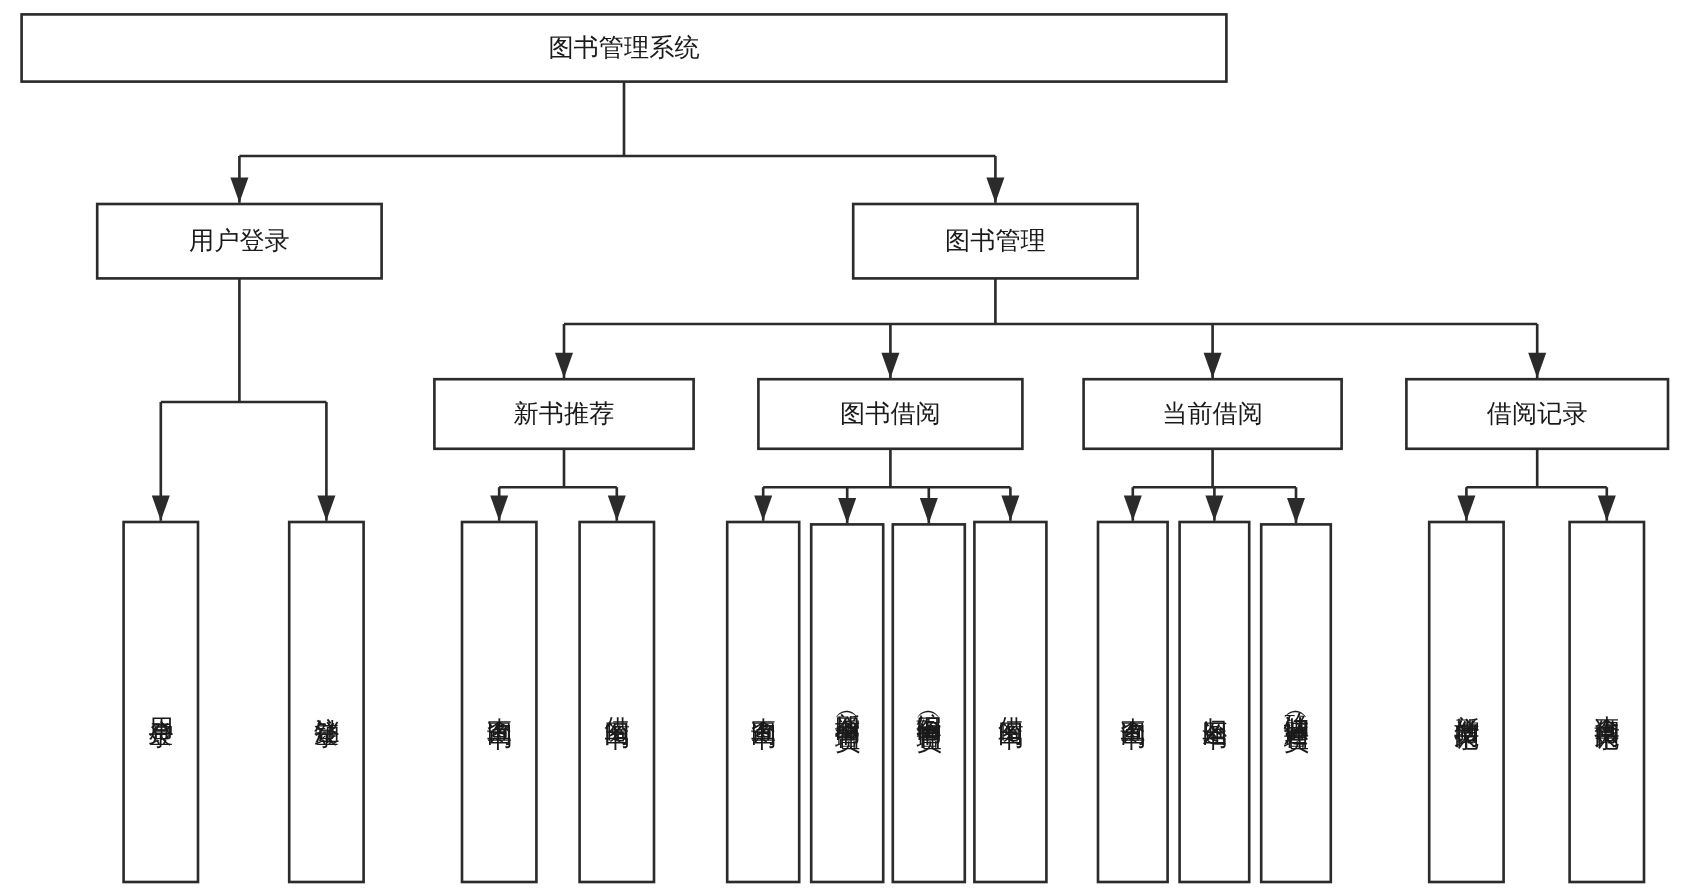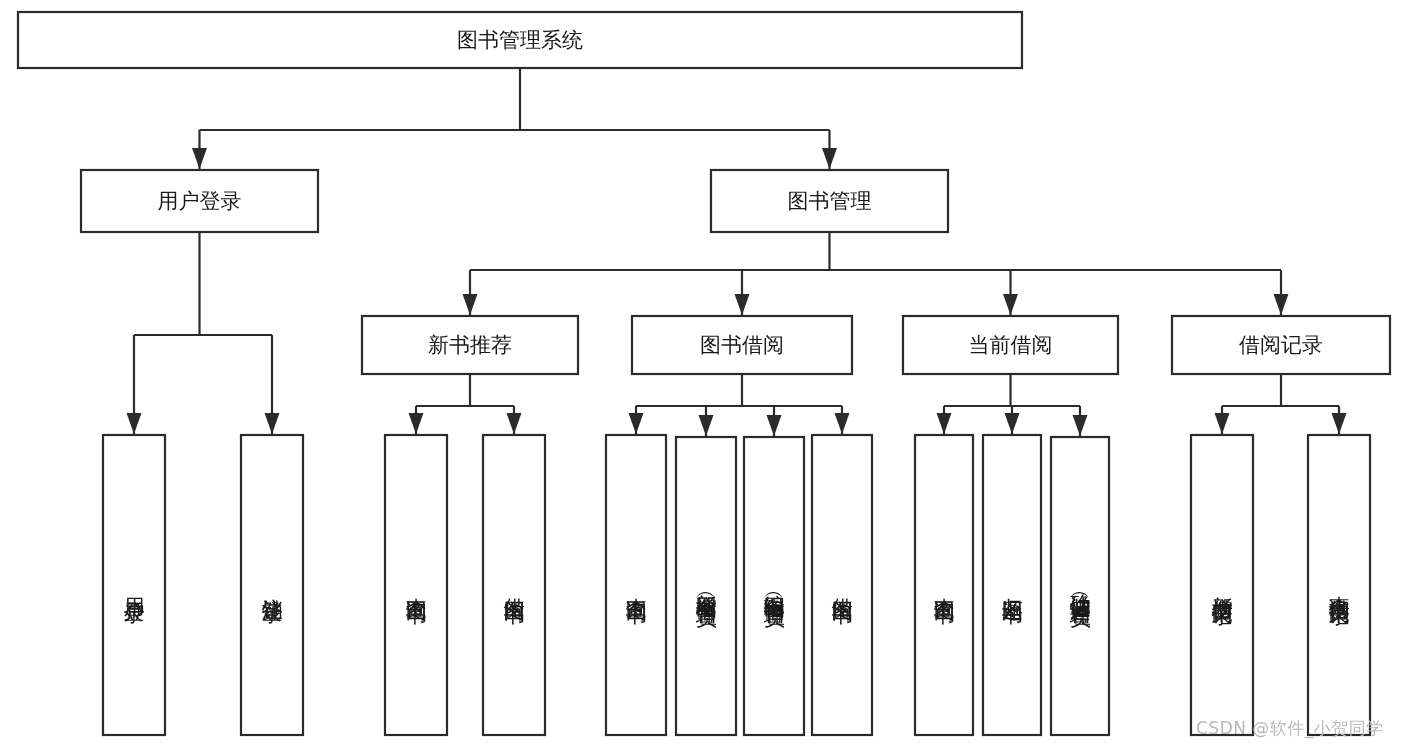--- a/index.html
+++ b/index.html
@@ -205,15 +205,14 @@
         <div class="leaf-label">确认归还（管理员）</div>
       </div>
       <div class="leaf-label-wrap" style="left: 1191px; top: 435px; width: 62px; height: 300px;">
         <div class="leaf-label">新增借阅记录</div>
       </div>
       <div class="leaf-label-wrap" style="left: 1308px; top: 435px; width: 62px; height: 300px;">
         <div class="leaf-label">查询借阅记录</div>
       </div>
     </div>
 
-  <div class="watermark" style="left: 1196px; top: 717px;">CSDN @软件_小贺同学</div>
 
 </div>
 
 </body></html>

